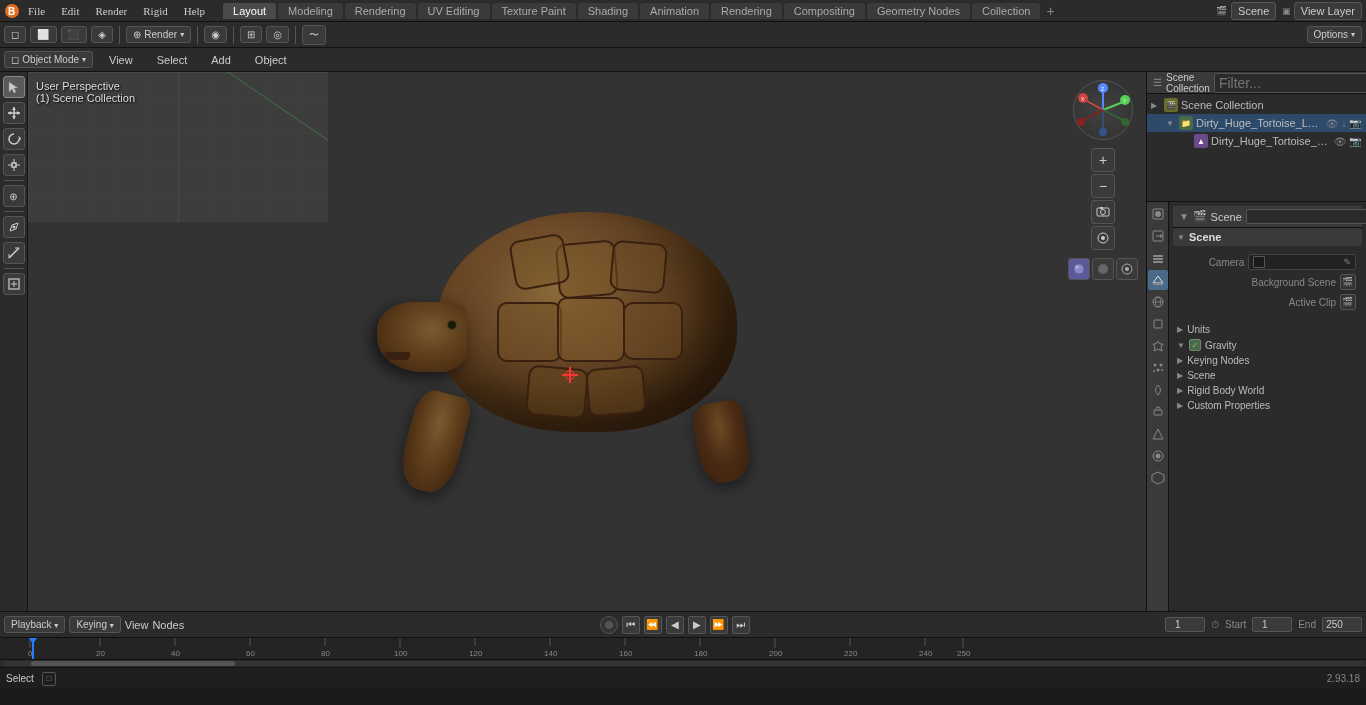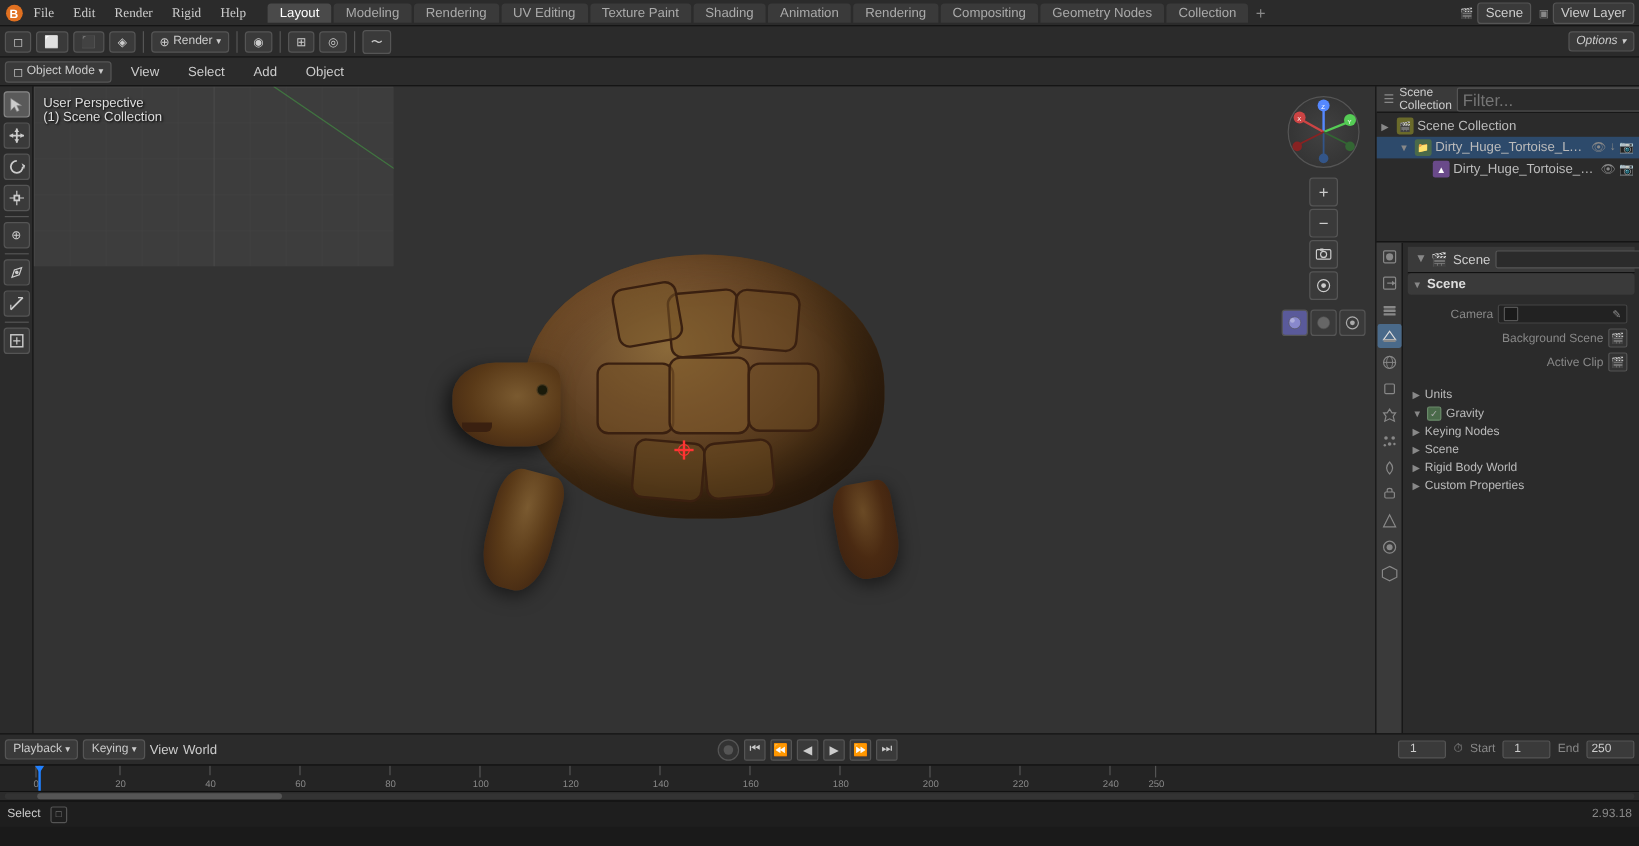--- a/index.html
+++ b/index.html
@@ -623,21 +623,21 @@
     <span>⊞</span>
   </div>
   <div class="toolbar-btn">
     <span>◎</span>
   </div>
   <div class="toolbar-separator"></div>
   <div class="toolbar-btn">
     <span>〜</span>
   </div>
 
-  <div style="margin-left:auto;display:flex;align-items:flex-end;gap:4px;font-style:italic;">
+  <div style="margin-left:auto;display:flex;align-items:flex-end;gap:4px;">
     <div class="toolbar-btn">
       Options <span style="font-size:8px;">▾</span>
     </div>
   </div>
 </div>
 
 <div class="header-nav">
   <div class="toolbar-dropdown">
     <span>◻</span>
     <span>Object Mode</span>
@@ -1045,21 +1045,21 @@
 <div class="timeline">
   <div class="timeline-playback-label">
     <span>Playback</span>
     <span style="font-size:8px;">▾</span>
   </div>
   <div class="timeline-playback-label">
     <span>Keying</span>
     <span style="font-size:8px;">▾</span>
   </div>
   <span class="nav-item">View</span>
-  <span class="nav-item">World</span>
+  <span class="nav-item">Nodes</span>
 
   <div style="flex:1;display:flex;justify-content:center;align-items:center;gap:4px;">
 
     <div style="width:18px;height:18px;border-radius:50%;background:#333;border:1px solid #555;display:flex;align-items:center;justify-content:center;cursor:pointer;">
       <div style="width:8px;height:8px;border-radius:50%;background:#555;"></div>
     </div>
 
     <div class="timeline-btn">⏮</div>
 
     <div class="timeline-btn">⏪</div>

